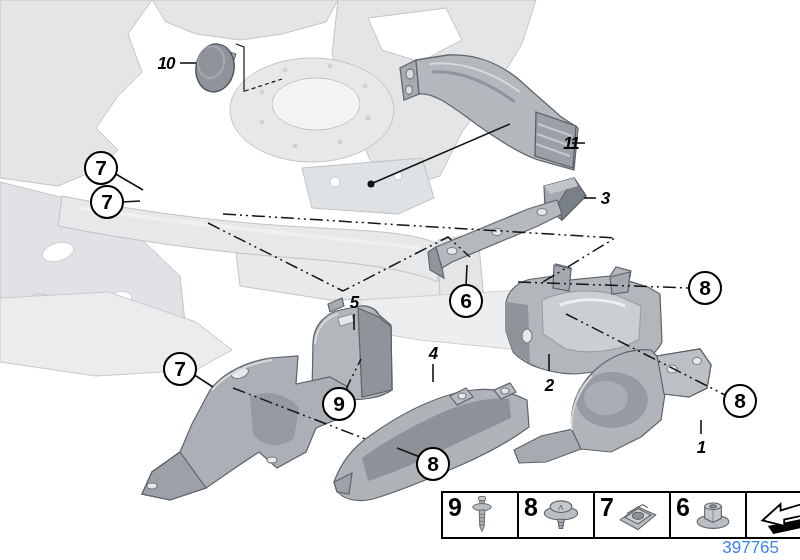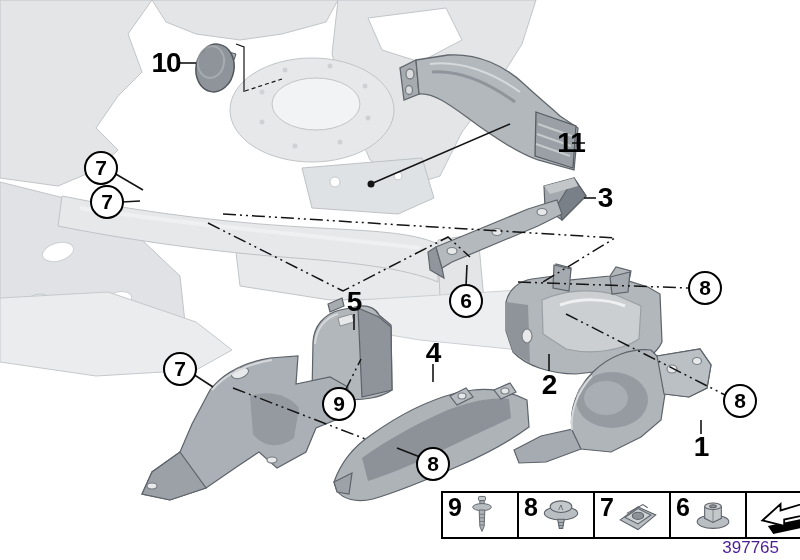--- a/index.html
+++ b/index.html
@@ -1,31 +1,31 @@
 <!DOCTYPE html>
 <html><head>
 <meta charset="utf-8">
 <style>
   html,body{margin:0;padding:0;background:#fff;}
   .canvas{position:relative;width:800px;height:560px;background:#fff;overflow:hidden;
           font-family:"Liberation Sans",sans-serif;}
   .canvas svg.illu{position:absolute;left:0;top:0;}
   .co{position:absolute;transform:translate(-50%,-50%);font-weight:bold;color:#000;z-index:5;}
-  .co.plain{font-size:28px;letter-spacing:-1px;line-height:1;}
+  .co.plain{font-size:17px;letter-spacing:-1px;line-height:1;font-style:italic;}
   .co.circ{width:30px;height:30px;border:2.5px solid #000;border-radius:50%;background:#fff;
            font-size:21px;display:flex;align-items:center;justify-content:center;}
   .legend{position:absolute;left:441px;top:491px;display:flex;border:2px solid #000;
           background:#fff;z-index:6;}
   .legend .cell{width:68px;height:42px;border-right:2px solid #000;display:flex;
                 align-items:center;padding:1px 1px 1px 5px;box-sizing:content-box;}
   .legend .cell:last-child{border-right:none;}
   .legend .num{font-size:25px;font-weight:bold;line-height:1;align-self:flex-start;margin-top:1px;}
   .legend svg{margin-left:3px;}
   .docnum{position:absolute;left:690px;top:538px;width:89px;text-align:right;
-          font-size:17px;color:#4c1d95;z-index:6;}
+          font-size:17px;color:#3b82f6;z-index:6;}
 </style>
 </head>
 <body>
 
 <div class="canvas">
 
   <svg class="illu" width="800" height="560" viewBox="0 0 800 560">
 
     <g fill="#e3e5e7" stroke="#c2c5c8" stroke-width="1">
       <path d="M0,0 L152,0 L128,34 L142,72 L118,96 L96,128 L118,150 L96,170 L58,186 L0,178 Z"></path>

